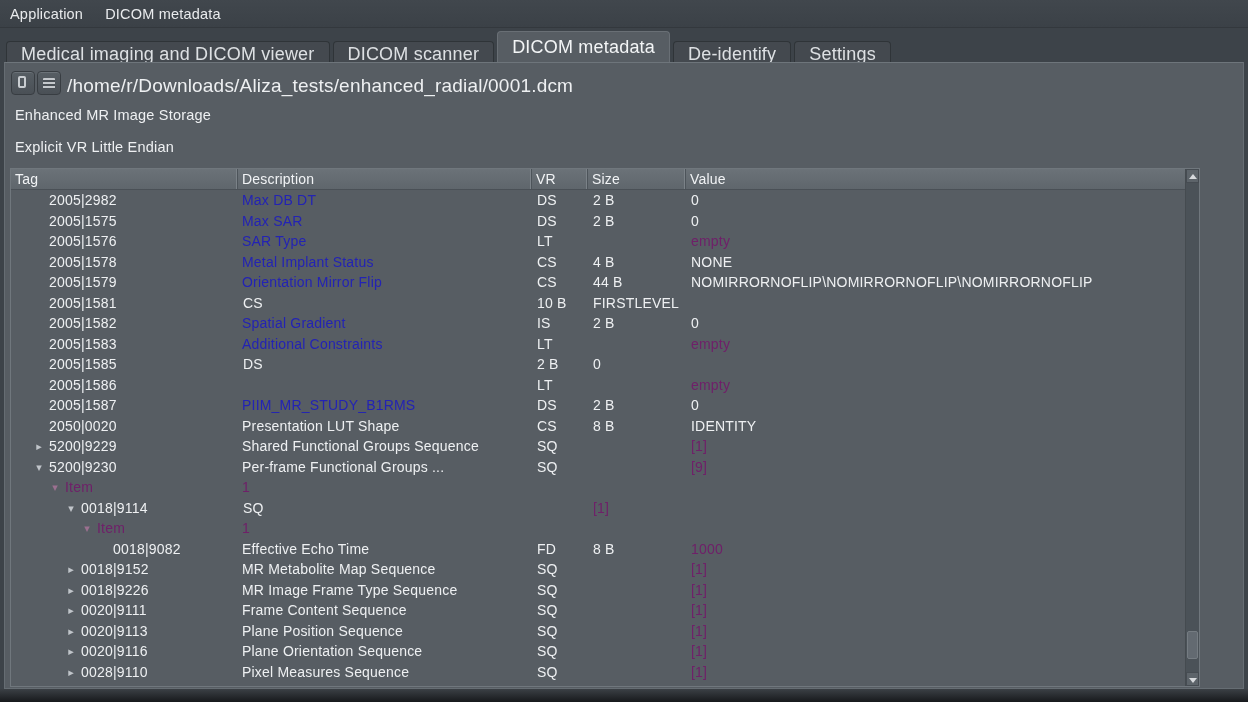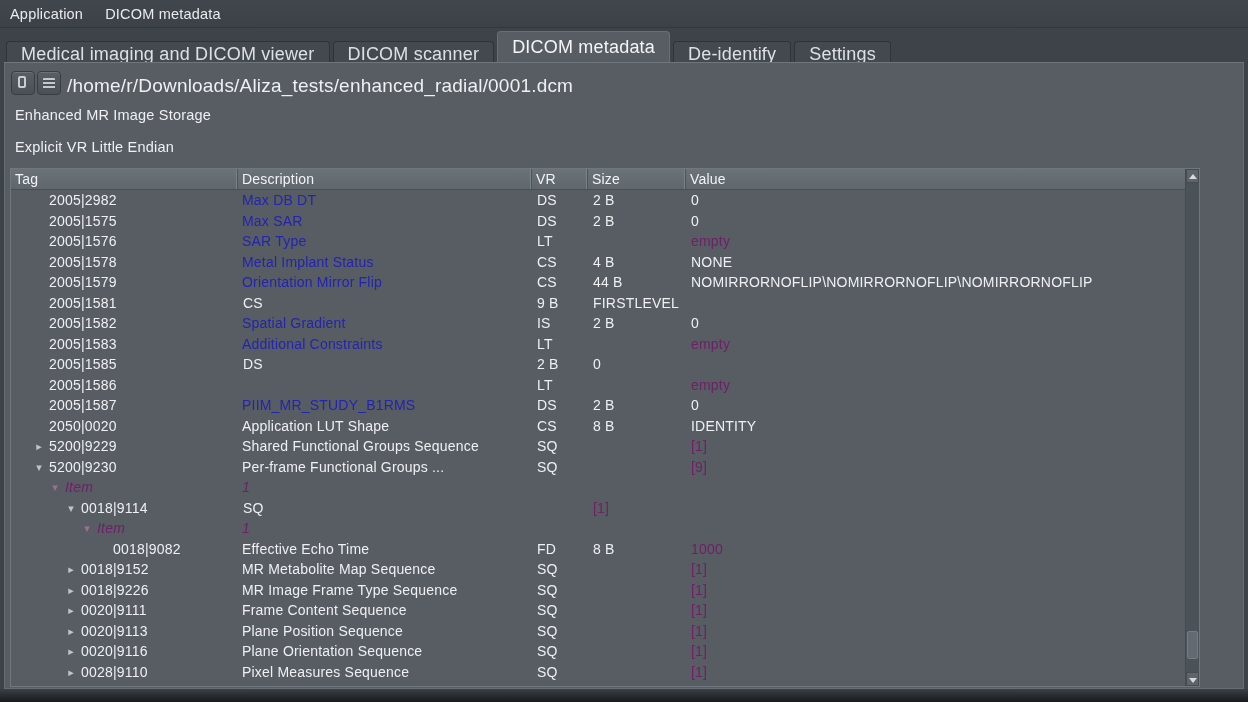--- a/index.html
+++ b/index.html
@@ -59,21 +59,21 @@
   .c-tag{display:flex;align-items:center;padding-left:18px;}
   .spacer{display:inline-block;flex:none;height:1px;}
   .arrow{display:inline-block;flex:none;width:20px;text-align:center;
     font-size:11px;color:#c0c5ca;line-height:20.5px;}
   .arrow.item{color:#9b7090;}
   .c-desc{padding-left:4px;}
   .c-vr{padding-left:5px;}
   .c-size{padding-left:5px;}
   .c-value{padding-left:5px;}
   .t-private{color:var(--private-tag-blue);}
-  .t-item{color:var(--special-value-purple);font-style:italic;}
+  .t-item{color:var(--special-value-purple);}
   .t-special{color:var(--special-value-purple);}
   
   .vscroll{position:absolute;right:0;top:0;width:14px;height:517px;
     background:#4b5258;border-left:1px solid #454b50;}
   .sb-btn{position:absolute;left:0;width:13px;height:14px;background:#5d646a;
     border:1px solid #464c52;}
   .sb-up{top:0;}
   .sb-down{bottom:0;}
   .sb-up::after{content:"";position:absolute;left:2px;top:4px;width:0;height:0;
     border-left:4px solid transparent;border-right:4px solid transparent;
@@ -174,21 +174,21 @@
     <div class="cell c-size">44 B</div>
     <div class="cell c-value">NOMIRRORNOFLIP\NOMIRRORNOFLIP\NOMIRRORNOFLIP</div>
   </div>
         <div class="trow">
     <div class="cell c-tag">
             <span class="spacer" style="width: 0px;"></span>
             <span class="arrow"></span>
             <span class="tagtext">2005|1581</span>
           </div>
     <div class="cell c-vr">CS</div>
-    <div class="cell c-size">9 B</div>
+    <div class="cell c-size">10 B</div>
     <div class="cell c-value">FIRSTLEVEL</div>
   </div>
         <div class="trow">
     <div class="cell c-tag">
             <span class="spacer" style="width: 0px;"></span>
             <span class="arrow"></span>
             <span class="tagtext">2005|1582</span>
           </div>
     <div class="cell c-desc t-private">Spatial Gradient</div>
     <div class="cell c-vr">IS</div>
@@ -237,21 +237,21 @@
     <div class="cell c-vr">DS</div>
     <div class="cell c-size">2 B</div>
     <div class="cell c-value">0</div>
   </div>
         <div class="trow">
     <div class="cell c-tag">
             <span class="spacer" style="width: 0px;"></span>
             <span class="arrow"></span>
             <span class="tagtext">2050|0020</span>
           </div>
-    <div class="cell c-desc t-std">Application LUT Shape</div>
+    <div class="cell c-desc t-std">Presentation LUT Shape</div>
     <div class="cell c-vr">CS</div>
     <div class="cell c-size">8 B</div>
     <div class="cell c-value">IDENTITY</div>
   </div>
         <div class="trow">
     <div class="cell c-tag">
             <span class="spacer" style="width: 0px;"></span>
             <span class="arrow">▸</span>
             <span class="tagtext">5200|9229</span>
           </div>

